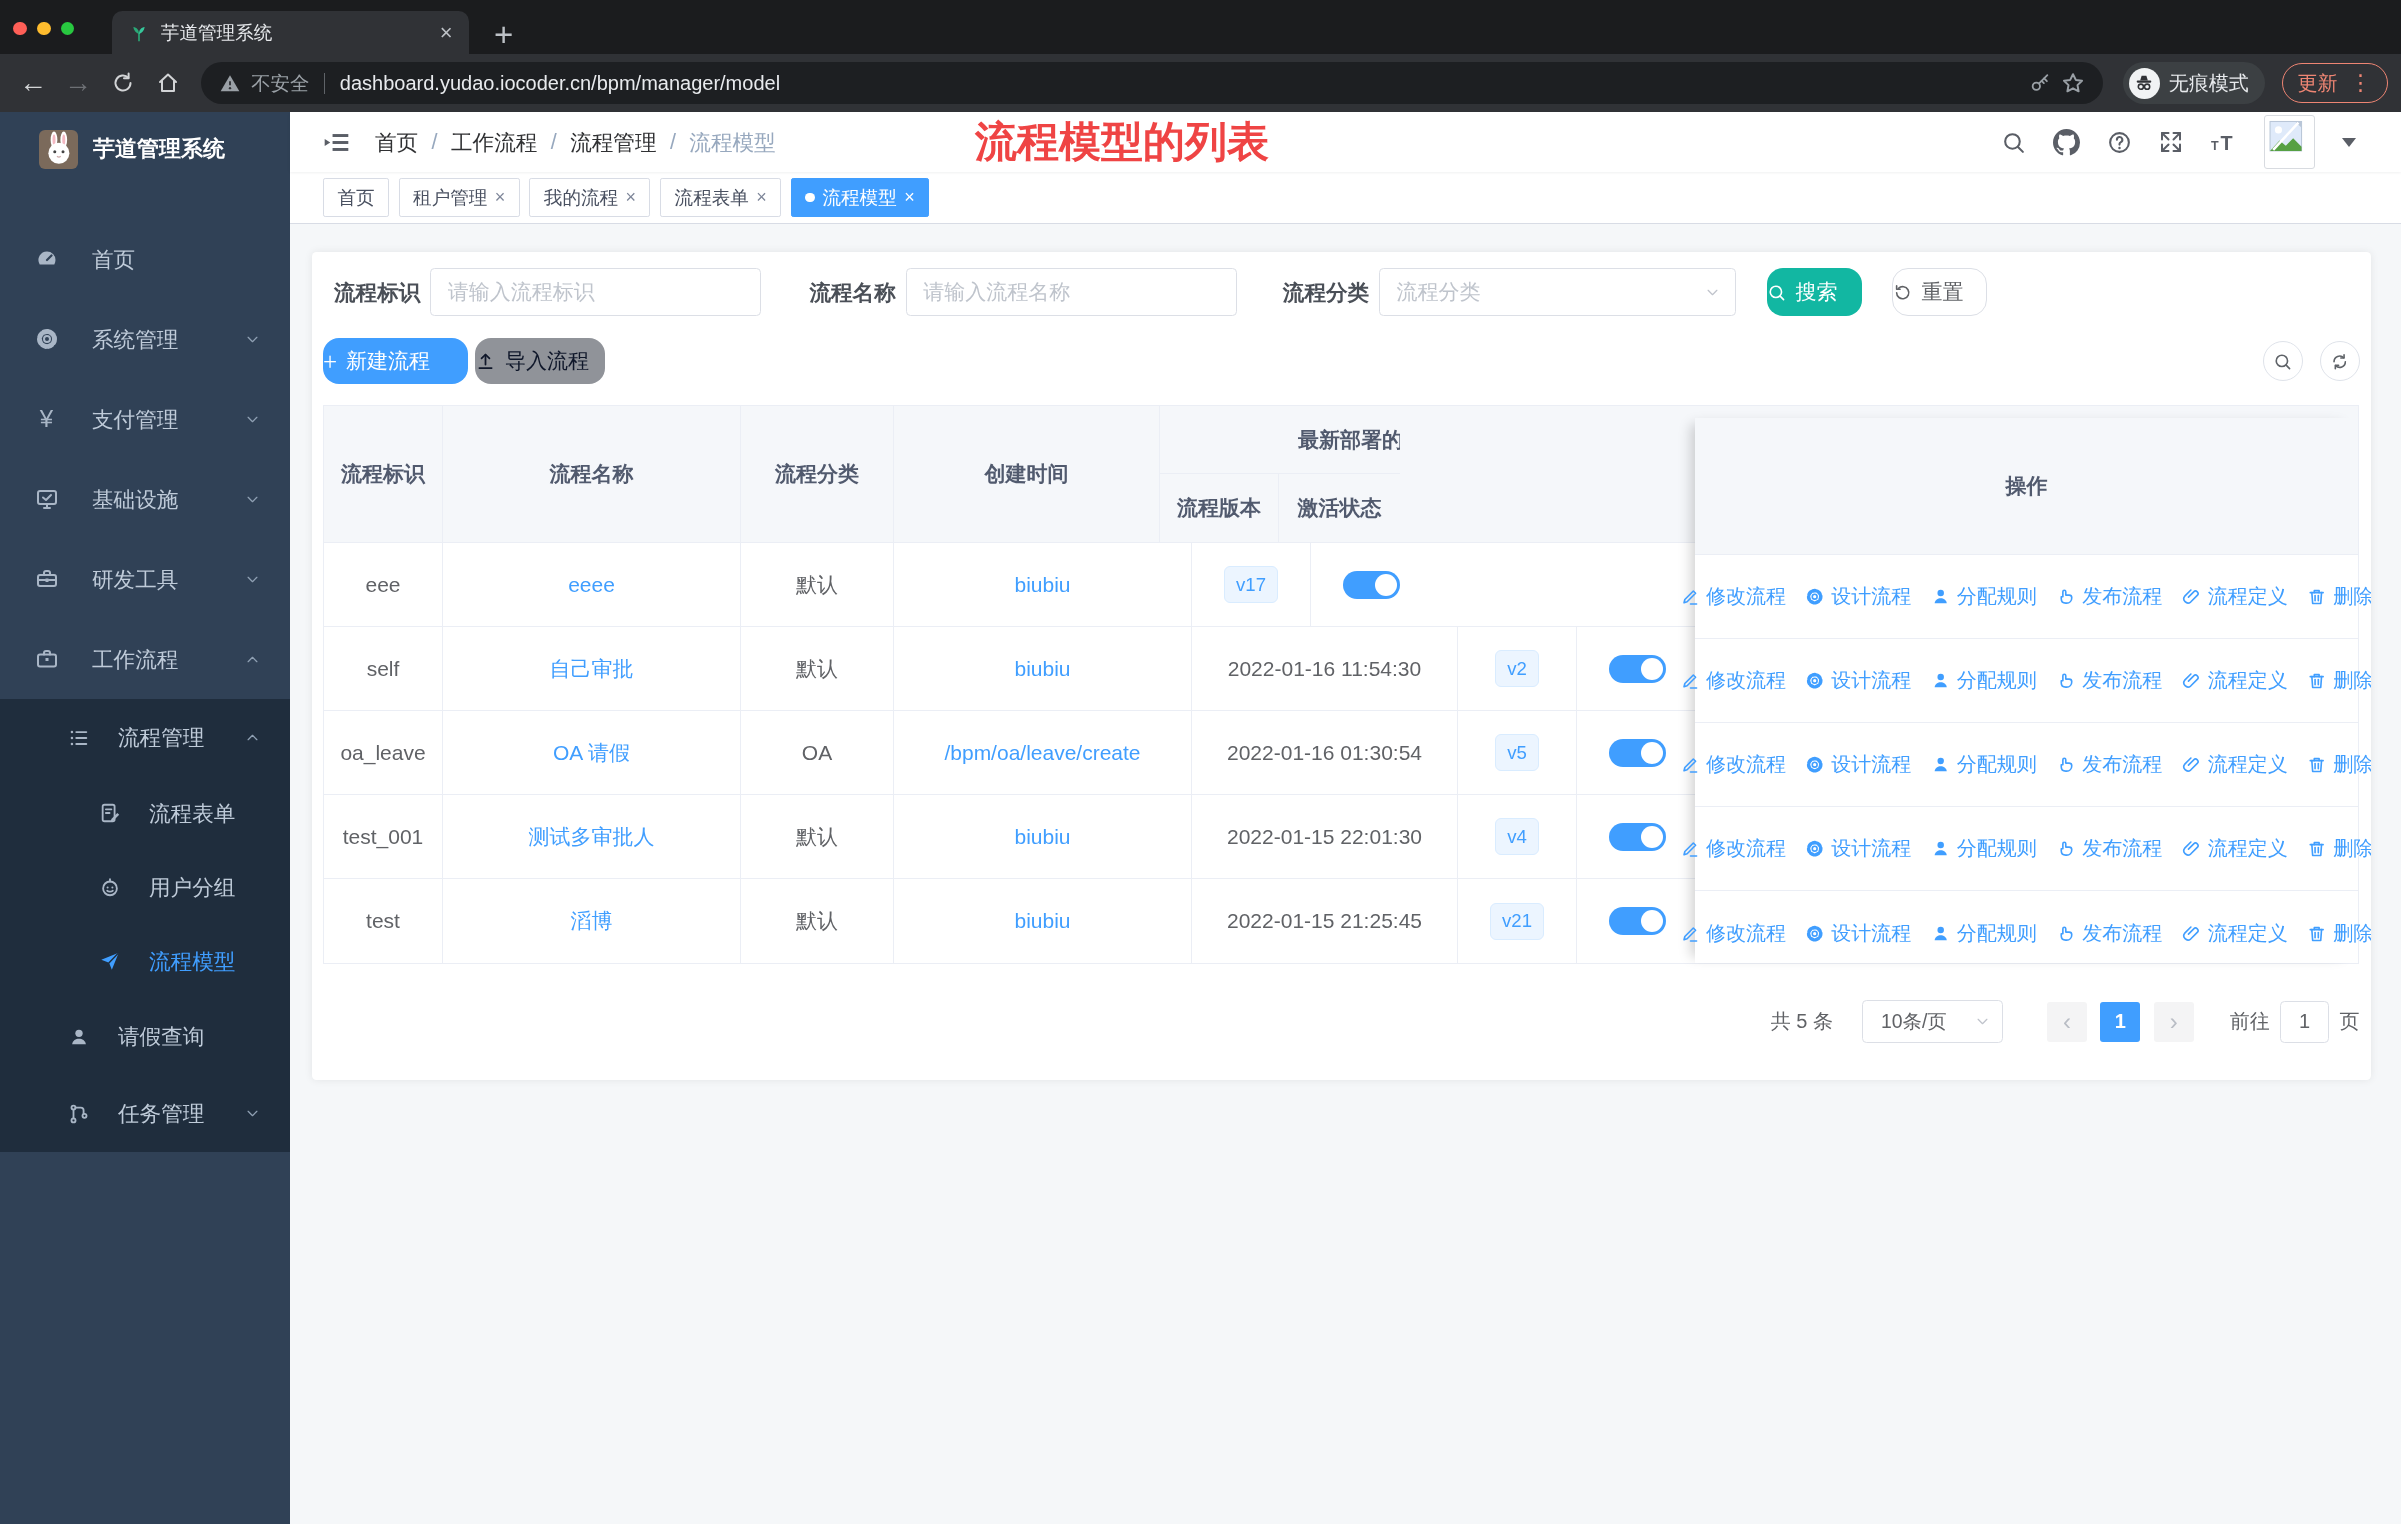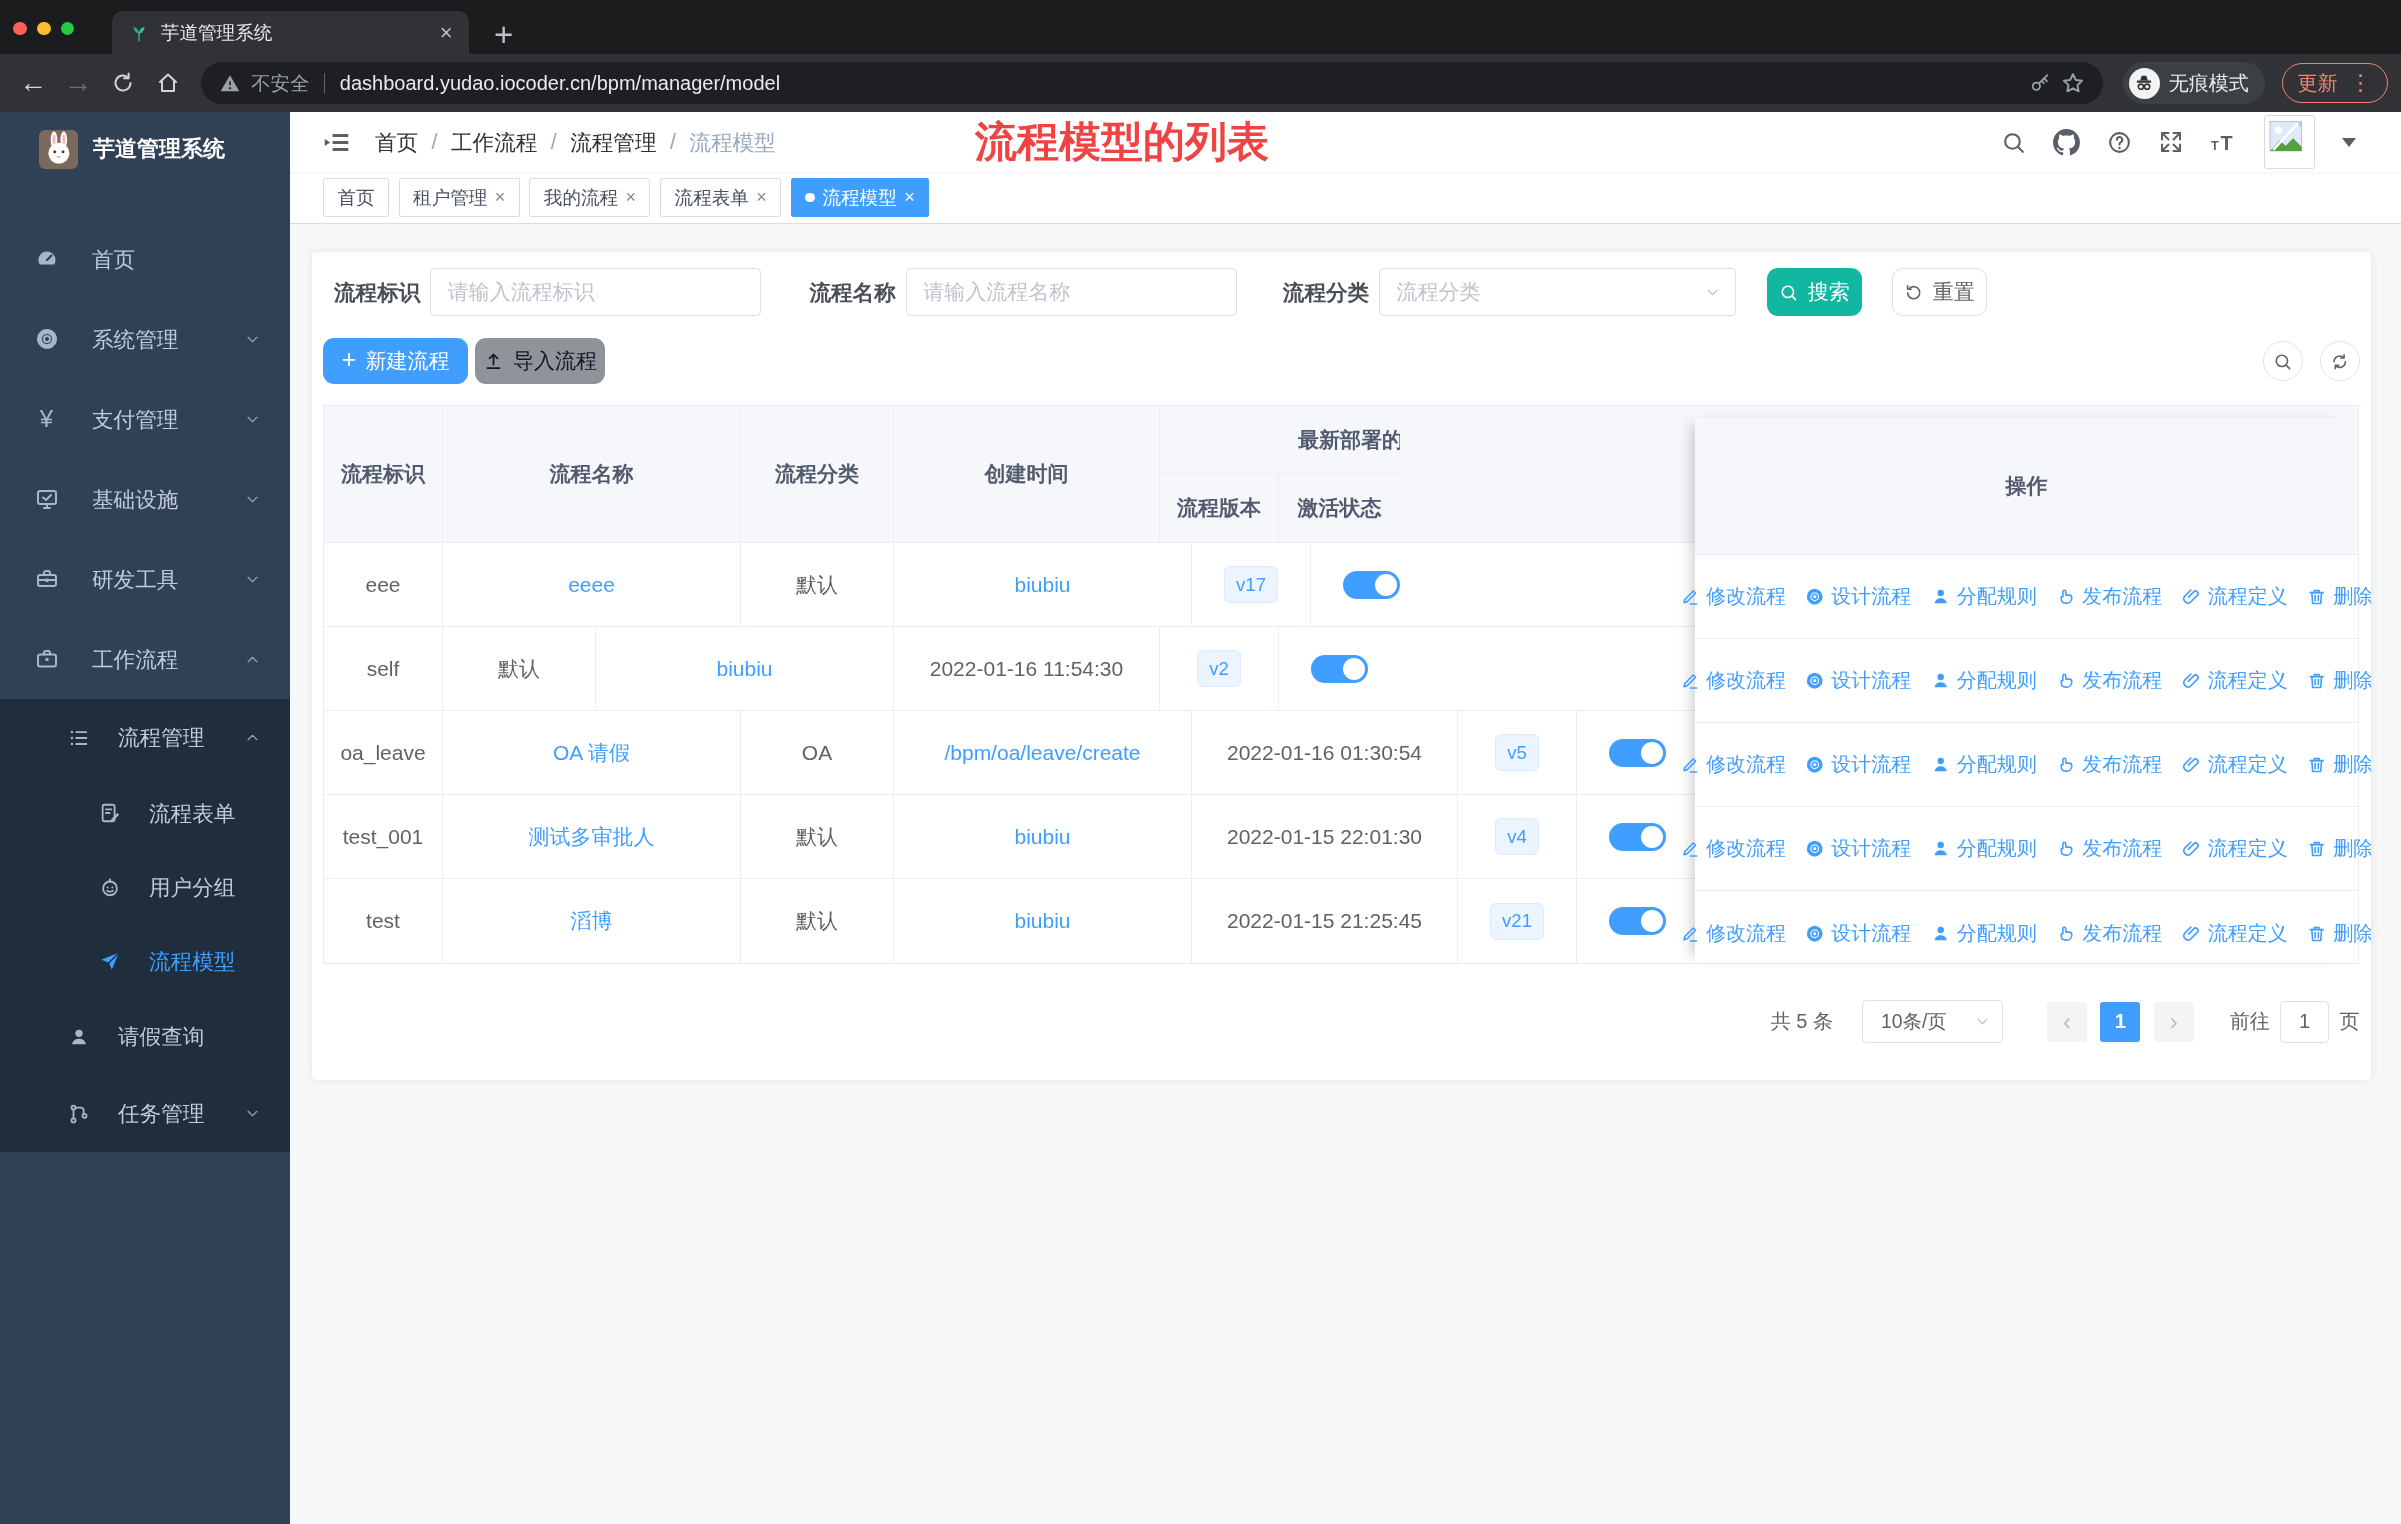--- a/index.html
+++ b/index.html
@@ -76,21 +76,21 @@
   .content{flex:1;padding:28px 30.5px 0 22px;background:#f5f7f9;min-width:0}
   .card{background:#fff;border-radius:4.5px;box-shadow:0 0 9px rgba(0,0,0,.08);height:828px;overflow:hidden}
 
   .filter-row{display:flex;align-items:center;margin:16.4px 0 0 11px;height:48px}
   .f-label{font-size:21.6px;font-weight:700;color:#4a4f57;width:83px;flex:none;white-space:nowrap}
   .f-input{width:331px;height:48px;border:0.7px solid #dcdfe6;border-radius:4.5px;font-size:21px;padding:0 16.4px;color:#606266;margin-left:13.4px;outline:none;font-family:inherit}
   .f-input::placeholder{color:#bfc4cc}
   .f-select{width:357px;height:48px;border:0.7px solid #dcdfe6;border-radius:4.5px;display:flex;align-items:center;justify-content:space-between;padding:0 15px 0 16.4px;margin-left:13.4px;cursor:pointer}
   .f-select .ph{font-size:21px;color:#bfc4cc}
   .sp65{width:48px;flex:none}.sp62{width:46px;flex:none}.sp42{width:31px;flex:none}.sp40{width:30px;flex:none}
-  .btn{height:48px;display:flex;align-items:center;justify-content:center;gap:9px;border:none;border-radius:11px;font-size:21px;cursor:pointer;font-family:Liberation Mono, monospace}
+  .btn{height:48px;display:flex;align-items:center;gap:9px;border:none;border-radius:16px;font-size:21px;cursor:pointer;font-family:Liberation Serif, serif}
   .btn.search{width:95px;background:#12b7a2;color:#fff}
   .btn.plain{width:95px;background:#fff;color:#606266;border:0.7px solid #dcdfe6}
 
   .btn-row{display:flex;align-items:center;margin:22px 11px 0 11px}
   .btn.primary{width:145px;height:46px;background:#409eff;color:#fff}
   .btn.gray{width:130px;height:46px;background:#909399;color:#0f172a;margin-left:7px}
   .plus-g{font-size:25px;line-height:1;font-weight:400}
   .circ-group{margin-left:auto;display:flex;gap:16.4px}
   .circ-btn{width:40px;height:40px;border-radius:50%;border:0.7px solid #dfe3ea;background:#fff;display:flex;align-items:center;justify-content:center;color:#5f6368;cursor:pointer}
 
@@ -589,20 +589,23 @@
                 </div>
                 <div class="td c6" style="border-right:none">
                   <span class="toggle on">
                     <span class="knob"></span>
                   </span>
                 </div>
                 <div class="td fill"></div>
               </div>
               <div class="tr">
                 <div class="td c0">self</div>
+                <div class="td c1">
+                  <a class="lnk">自己审批</a>
+                </div>
                 <div class="td c2">默认</div>
                 <div class="td c3">
                   <a class="lnk">biubiu</a>
                 </div>
                 <div class="td c4">2022-01-16 11:54:30</div>
                 <div class="td c5">
                   <span class="vtag">v2</span>
                 </div>
                 <div class="td c6" style="border-right:none">
                   <span class="toggle on">

